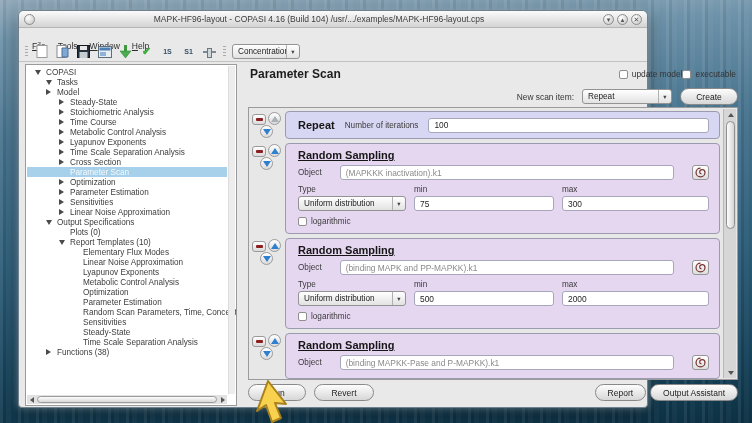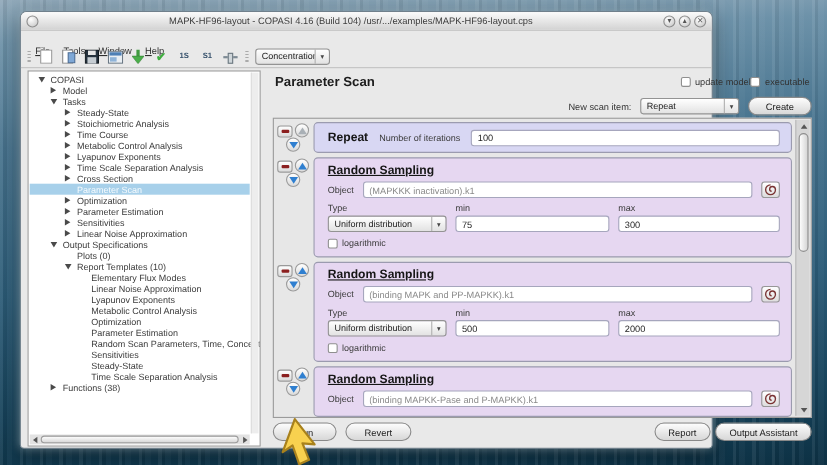--- a/index.html
+++ b/index.html
@@ -120,21 +120,21 @@
   .panel.random { background:#e6d7f1; padding:5px 0 0 0; }
   .ptitle { font-size:11px; font-weight:bold; color:#161616; }
   .panel.random .ptitle { margin:0 12px;text-decoration:underline; }
   .flabel { font-size:8.2px; color:#3a3a3a; white-space:nowrap; }
   .tin {
     height:15px; background:#fff; border:1px solid #a6a6bd; border-radius:3px;
     font-family:"Liberation Sans", sans-serif; font-size:8.4px; color:#1e1e1e; padding:0 5px; outline:none;
   }
   .tin.obj { color:#8a8a8a; }
   .repeat .tin { flex:1; }
-  .objrow { display:flex; align-items:center; gap:8px; margin:4px 10px 0 12px; }
+  .objrow { display:flex; align-items:center; gap:18px; margin:4px 10px 0 12px; }
   .objrow .tin { flex:1; }
   .swbtn { width:17px; height:15px; border-radius:3px; background:linear-gradient(#fff,#ddd);
            border:1px solid #979797; display:flex; align-items:center; justify-content:center; flex:0 0 auto; }
   .col3 { display:grid; grid-template-columns:108px 140px 1fr; gap:8px; margin:0 10px 0 12px; }
   .col3.labels { margin-top:5px; font-size:8.2px; color:#3a3a3a; }
   .col3.fields { margin-top:2px; }
   .cbrow2 { display:flex; align-items:center; gap:4px; margin:6px 12px 0; font-size:8.2px; color:#3a3a3a; }
 
   .vscroll { position:absolute; right:1px; top:1px; bottom:1px; width:13px; background:#d6d6d6; border-left:1px solid #b8b8b8; }
   .vscroll .sarr { position:absolute; left:2px; width:9px; }
@@ -225,29 +225,29 @@
   <div class="tree">
     <div class="treerows">
       <div class="trow lv0">
           <span class="exp">
             <span class="tri-d"></span>
           </span>
           <span>COPASI</span>
         </div>
       <div class="trow lv1">
           <span class="exp">
+            <span class="tri-d"></span>
+          </span>
+          <span>Tasks</span>
+        </div>
+      <div class="trow lv1">
+          <span class="exp">
             <span class="tri-r"></span>
           </span>
           <span>Model</span>
-        </div>
-      <div class="trow lv1">
-          <span class="exp">
-            <span class="tri-d"></span>
-          </span>
-          <span>Tasks</span>
         </div>
       <div class="trow lv2">
           <span class="exp">
             <span class="tri-r"></span>
           </span>
           <span>Steady-State</span>
         </div>
       <div class="trow lv2">
           <span class="exp">
             <span class="tri-r"></span>

